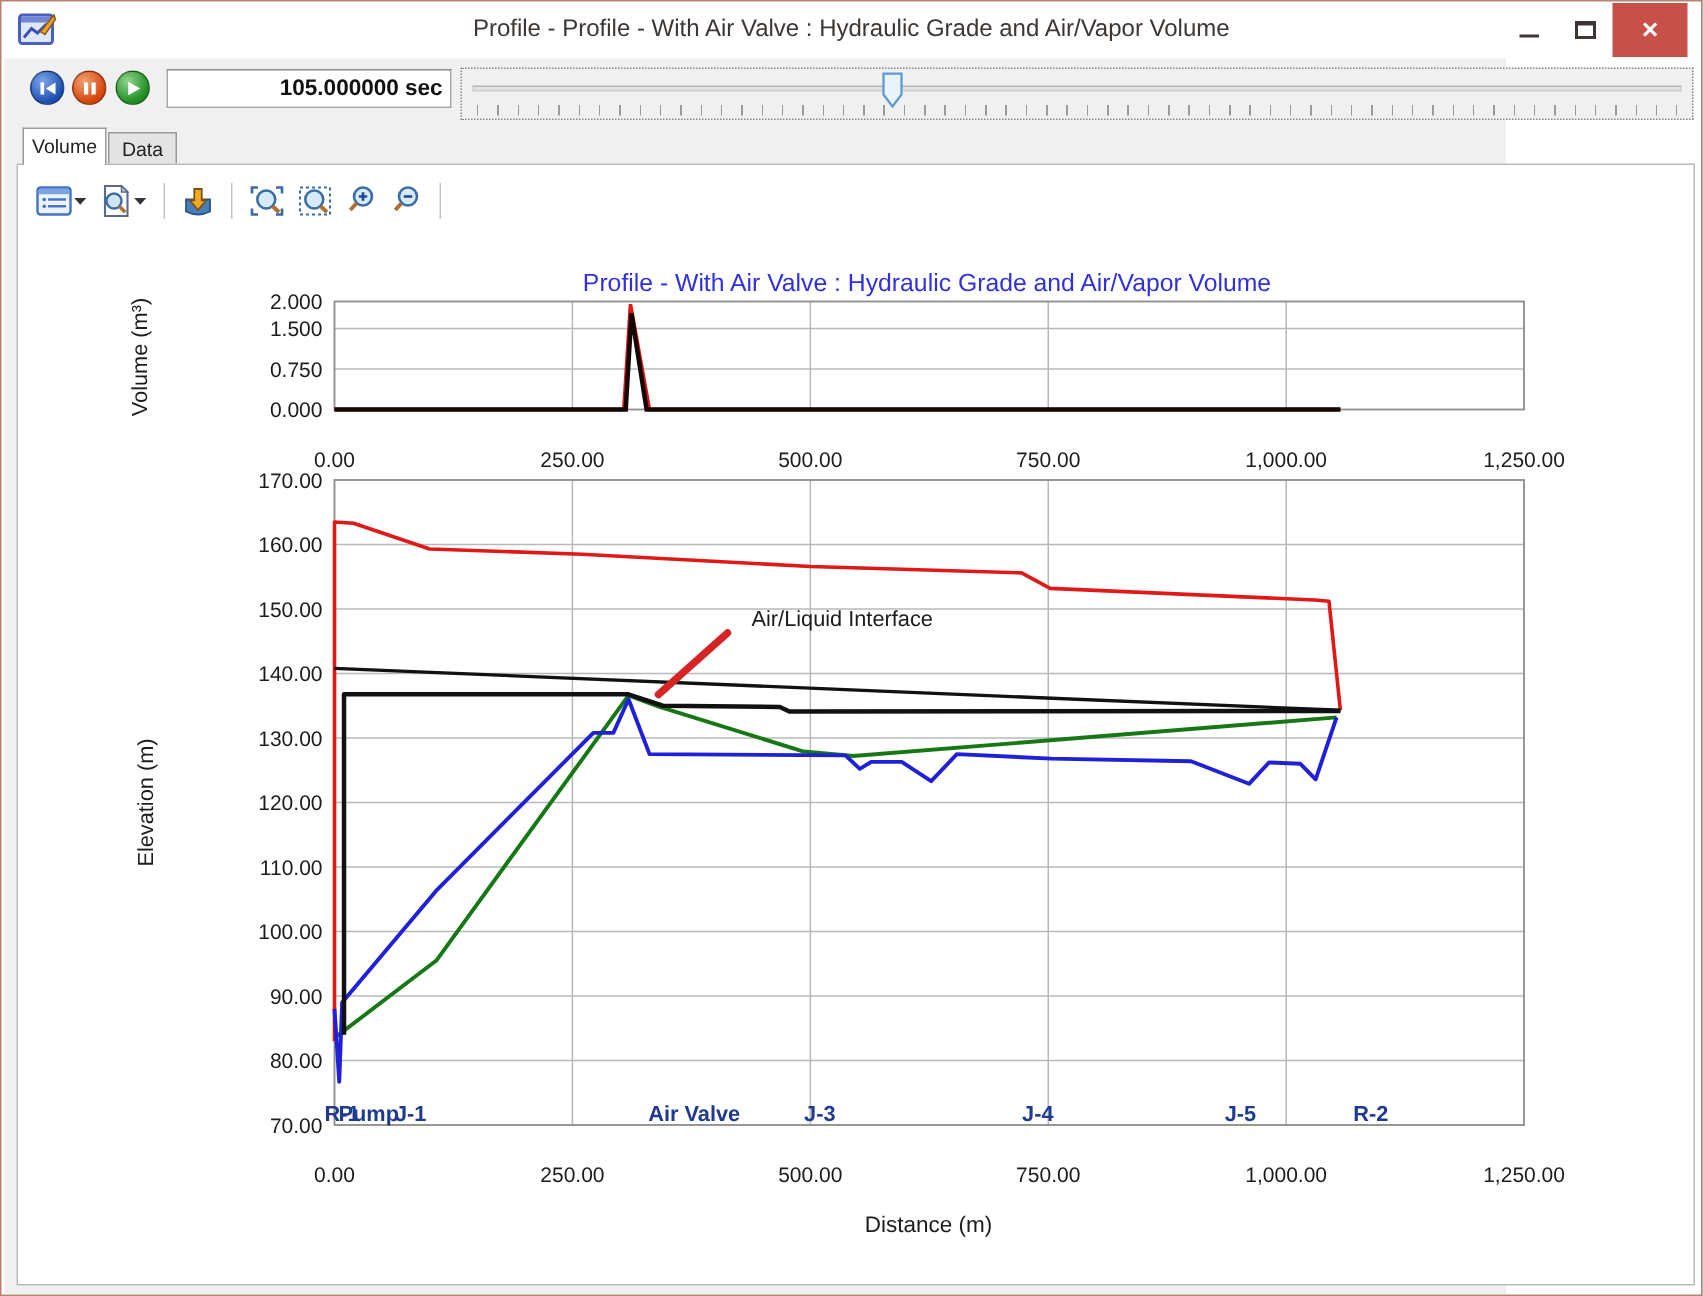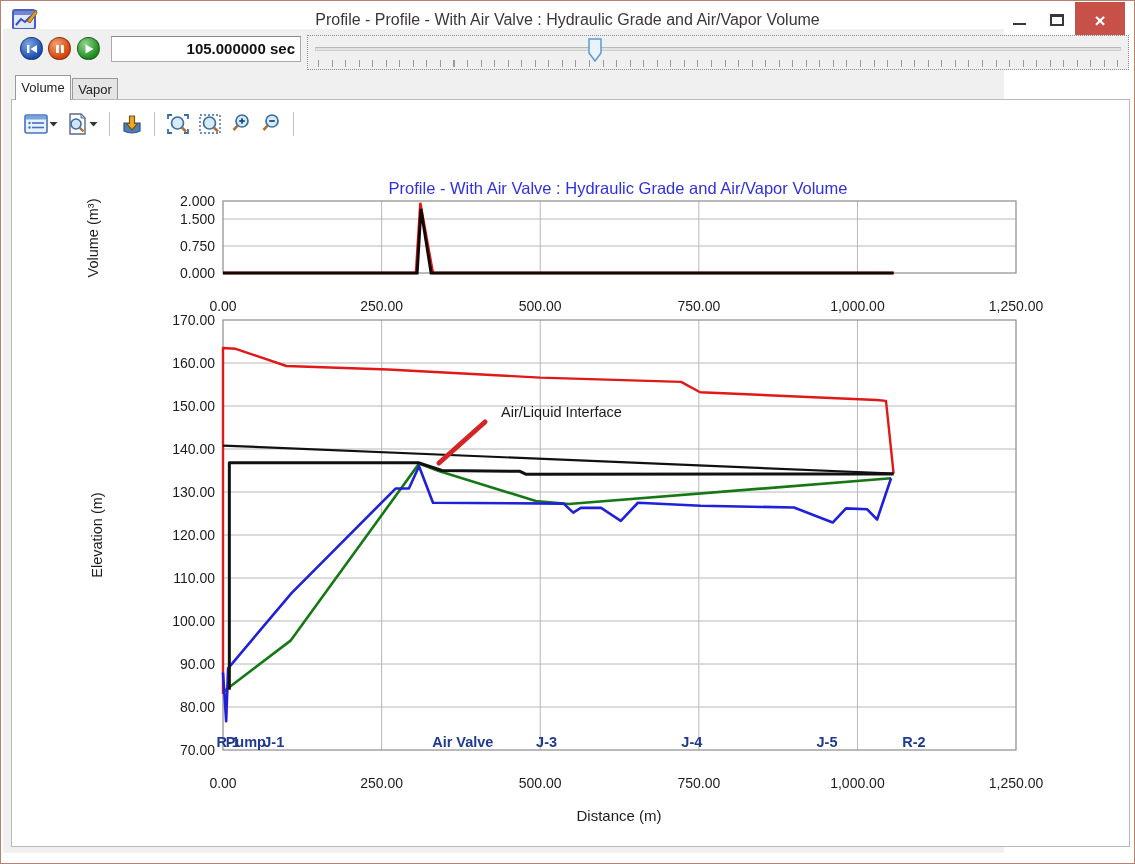--- a/index.html
+++ b/index.html
@@ -17,21 +17,21 @@
     text-align:center;font-size:16px;color:#3c3734;
   }
   .winbtn{position:absolute;top:0;height:37px;display:flex;align-items:center;justify-content:center;}
   #btn-min{left:1000px;width:36px;}
   #btn-max{left:1038px;width:36px;}
   #btn-close{left:1074px;width:50px;height:36px;top:1px;background:#c75149;}
   #btn-min .glyph{width:13px;height:0;border-top:2px solid #3c3734;margin-top:8px;}
   #btn-max .glyph{width:14px;height:12px;border:2px solid #3c3734;border-top-width:3px;background:transparent;}
   #btn-close .glyph{color:#fff;font-size:19px;line-height:19px;font-weight:bold;}
   
-  #client{position:absolute;left:2px;top:28px;width:1001px;height:824px;background:#f0f0f0;}
+  #client{position:absolute;left:2px;top:38px;width:1001px;height:824px;background:#f0f0f0;}
   
   .pbtn{position:absolute;top:8px;width:23px;height:23px;border-radius:50%;padding:0;border:1px solid rgba(0,0,0,.35);}
   #btn-first{left:17px;background:radial-gradient(circle at 35% 30%,#7da6e8,#1c4fb0 70%);}
   #btn-pause{left:45px;background:radial-gradient(circle at 35% 30%,#f2a070,#d4450c 70%);}
   #btn-play{left:74px;background:radial-gradient(circle at 35% 30%,#8fd68f,#1f8c1f 70%);}
   .pbtn svg{display:block;margin:auto;}
   #time-box{
     position:absolute;left:108px;top:7px;width:190px;height:26px;background:#fff;
     border:1px solid #a9a9a9;border-top-color:#8a8a8a;
     font-size:15px;font-weight:bold;color:#111;text-align:right;
@@ -111,21 +111,21 @@
       <div id="slider-ticks"></div>
       <div id="slider-thumb" style="left: 280.488px;">
         <svg width="14" height="24" viewBox="0 0 14 24">
           <path d="M1 1 H13 V15 L7 23 L1 15 Z" fill="#eaf3fc" stroke="#5b9bd5" stroke-width="1.5"></path>
         </svg>
       </div>
     </div>
 
     <div id="tabstrip">
       <div id="tab-profile" class="tab">Volume</div>
-      <div id="tab-data" class="tab">Vapor</div>
+      <div id="tab-data" class="tab">Data</div>
     </div>
 
     <div id="tabpage">
       <div id="charttoolbar">
         <button class="tbtn">
           <svg width="24" height="20" viewBox="0 0 24 20">
             <rect x="1" y="1" width="22" height="18" rx="2" fill="#eaf2fc" stroke="#4472c4" stroke-width="1.6"></rect>
             <rect x="2" y="2" width="20" height="3.5" fill="#7ba3dd"></rect>
             <circle cx="5.5" cy="9" r="1.2" fill="#4472c4"></circle>
               <rect x="8" y="8.2" width="12" height="1.6" fill="#4472c4"></rect>

